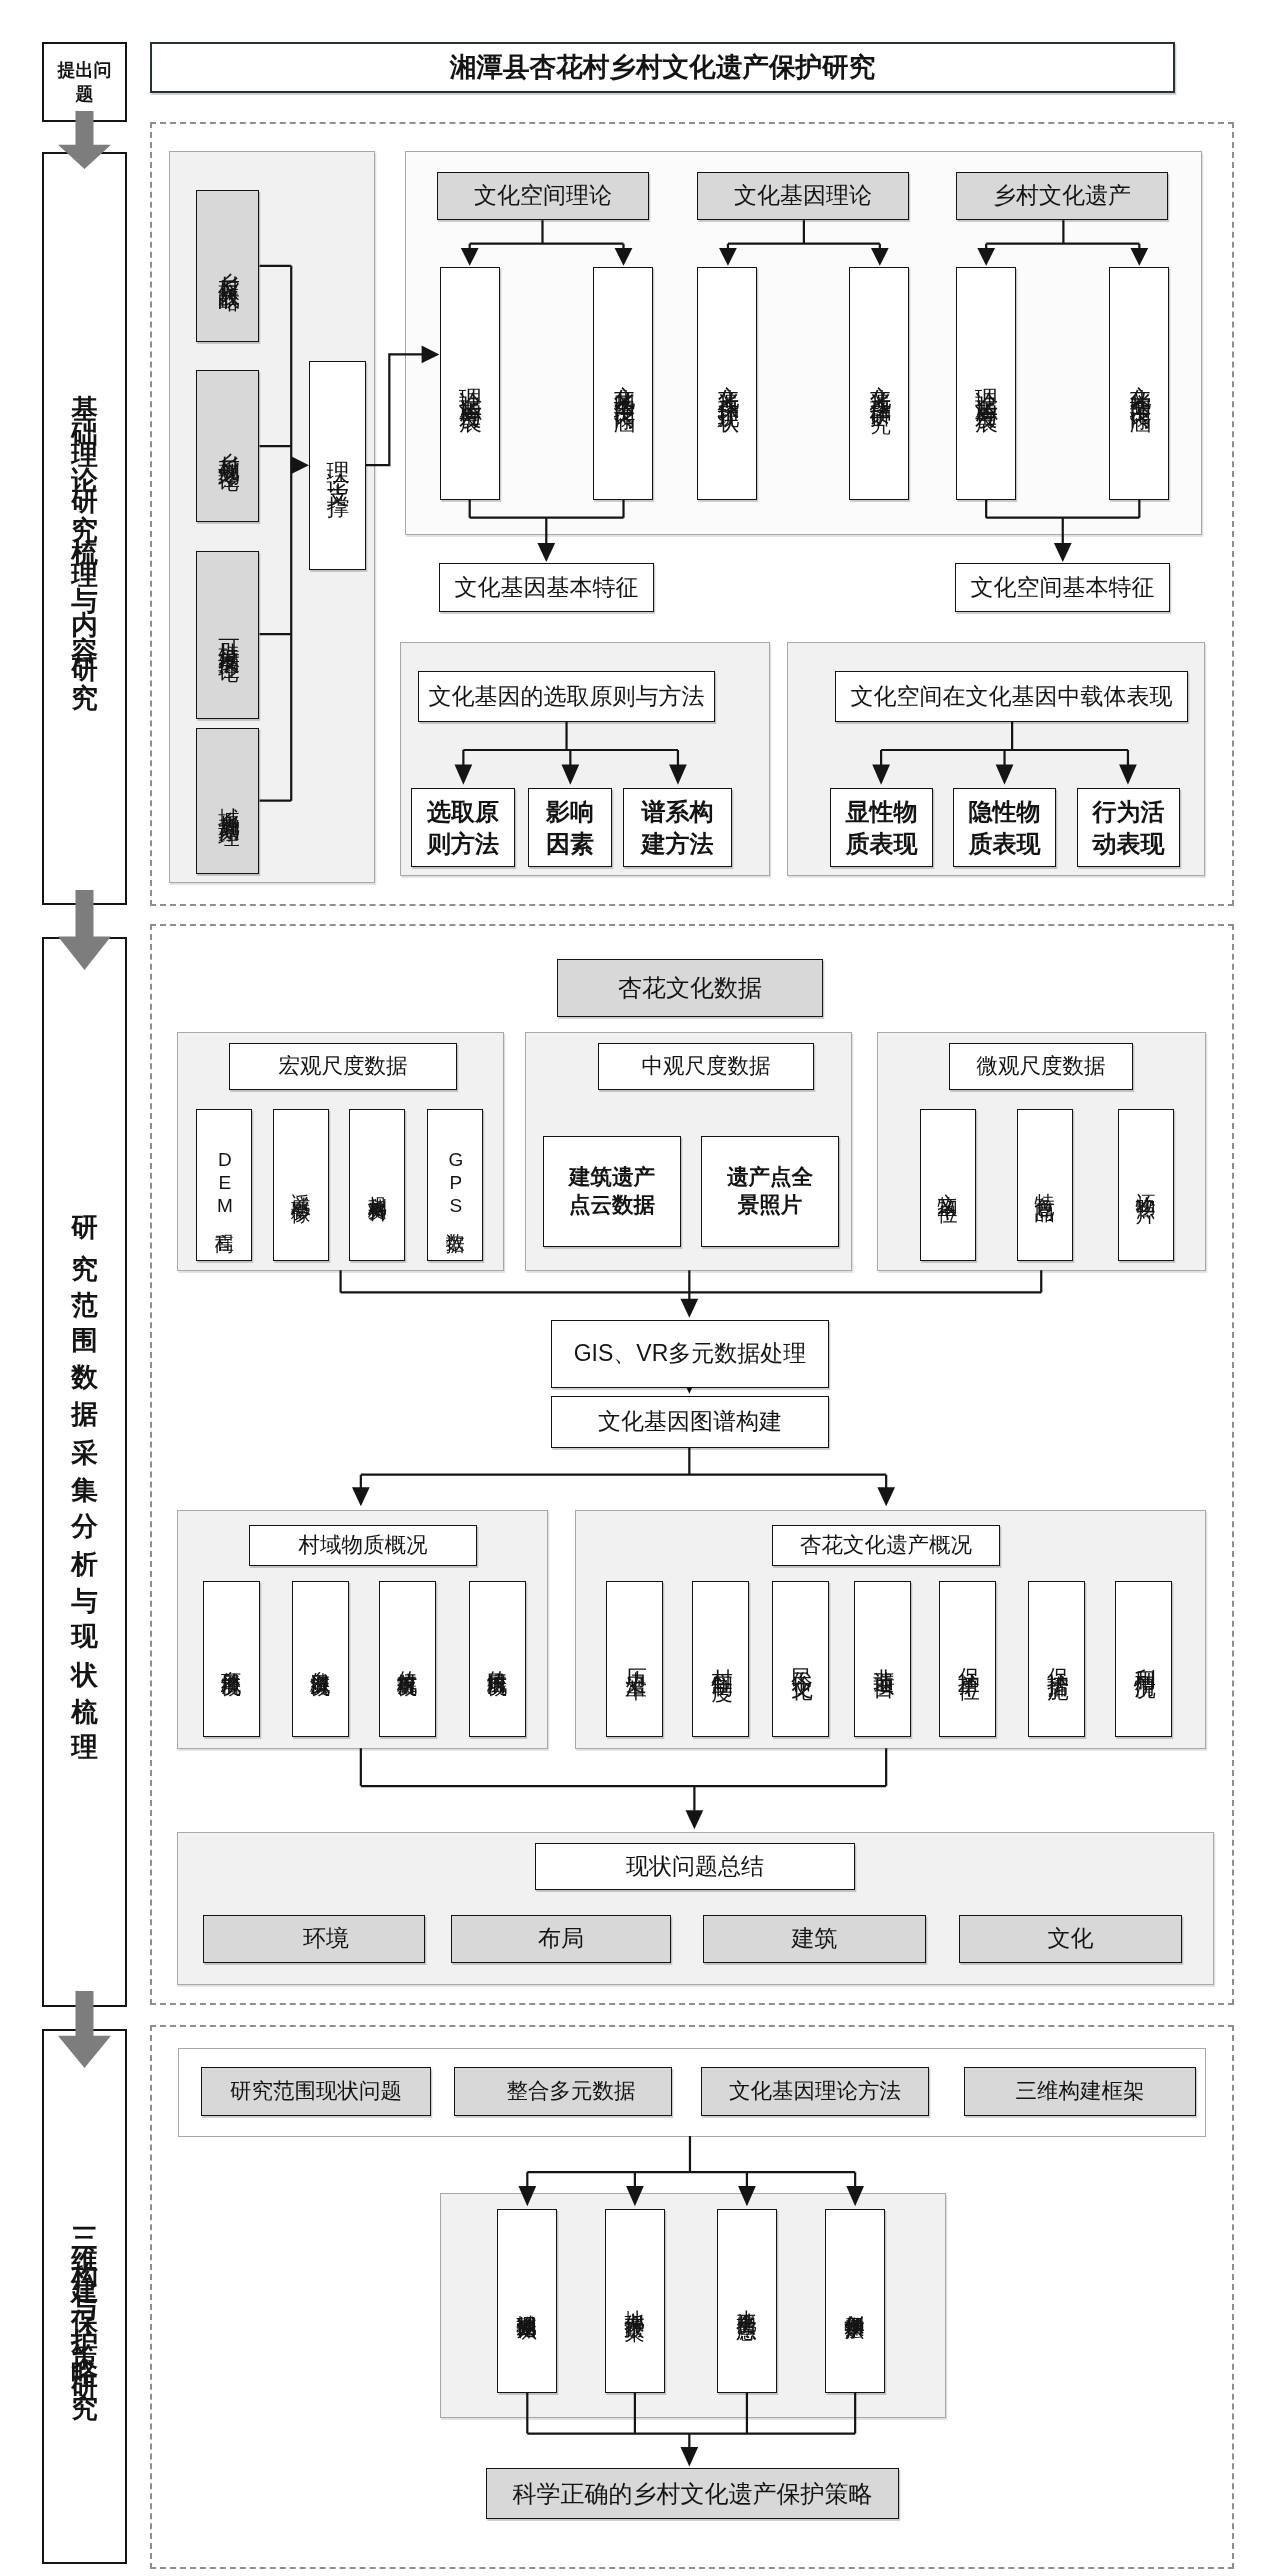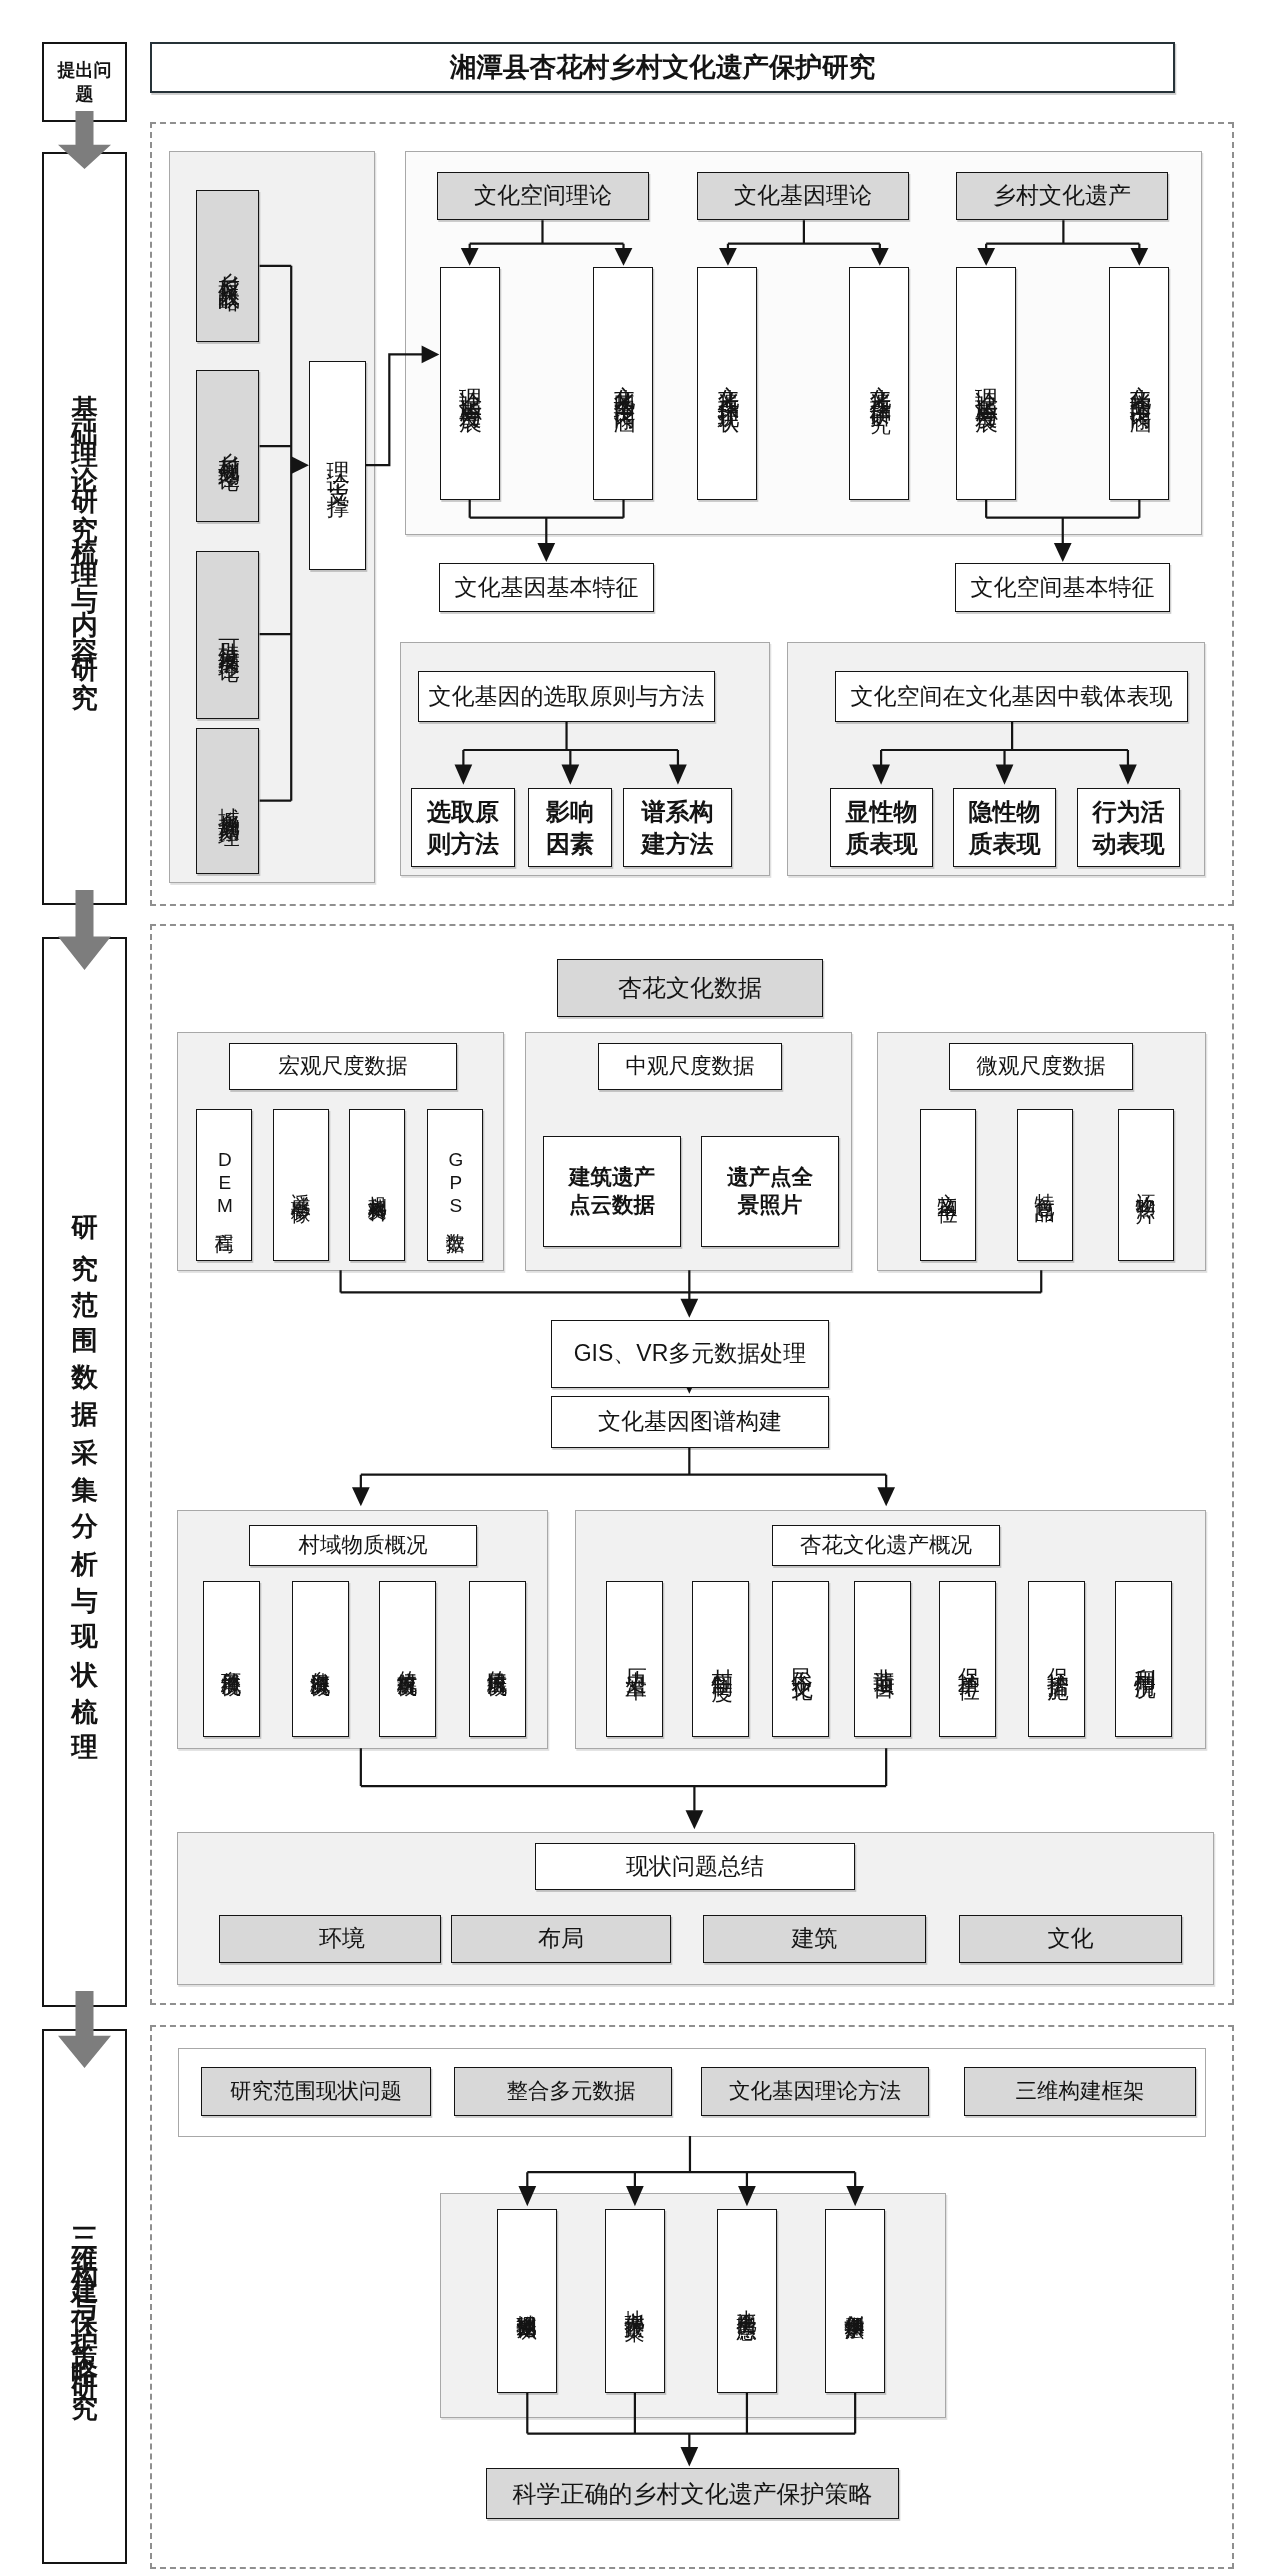--- a/index.html
+++ b/index.html
@@ -212,21 +212,21 @@
   <div class="abs box" style="left:273px;top:1109px;width:56px;height:152px;">
     <span class="vtext f32">遥感影像</span>
   </div>
   <div class="abs box" style="left:349px;top:1109px;width:56px;height:152px;">
     <span class="vtext f30" style="letter-spacing:1.3px;">规划相关资料</span>
   </div>
   <div class="abs box" style="left:427px;top:1109px;width:56px;height:152px;">
     <span class="vtext f30" style="letter-spacing:1.9px;">GPS数据</span>
   </div>
 
-  <div class="abs box f34" style="left:598px;top:1043px;width:184px;height:47px;text-align:right;">
+  <div class="abs box f34" style="left:598px;top:1043px;width:216px;height:47px;text-align:right;">
     <span>中观尺度数据</span>
   </div>
   <div class="abs box f34 wrap" style="left:543px;top:1136px;width:138px;height:111px;padding:0 17.7px;">
     <span>建筑遗产点云数据</span>
   </div>
   <div class="abs box f34 wrap" style="left:701px;top:1136px;width:138px;height:111px;padding:0 17.7px;">
     <span>遗产点全景照片</span>
   </div>
 
   <div class="abs box f34" style="left:949px;top:1043px;width:184px;height:47px;">
@@ -286,21 +286,21 @@
   <div class="abs box" style="left:1028px;top:1581px;width:57px;height:156px;">
     <span class="vtext f34">保护措施</span>
   </div>
   <div class="abs box" style="left:1115px;top:1581px;width:57px;height:156px;">
     <span class="vtext f34">利用情况</span>
   </div>
 
   <div class="abs box f36" style="left:535px;top:1843px;width:320px;height:47px;">
     <span>现状问题总结</span>
   </div>
-  <div class="abs box gray f36" style="left:219px;top:1915px;width:222px;height:48px;padding-left:24px;">
+  <div class="abs box gray f36" style="left:203px;top:1915px;width:222px;height:48px;padding-left:24px;">
     <span>环境</span>
   </div>
   <div class="abs box gray f36" style="left:451px;top:1915px;width:220px;height:48px;">
     <span>布局</span>
   </div>
   <div class="abs box gray f36" style="left:703px;top:1915px;width:223px;height:48px;">
     <span>建筑</span>
   </div>
   <div class="abs box gray f36" style="left:959px;top:1915px;width:223px;height:48px;justify-content:center;">
     <span>文化</span>

